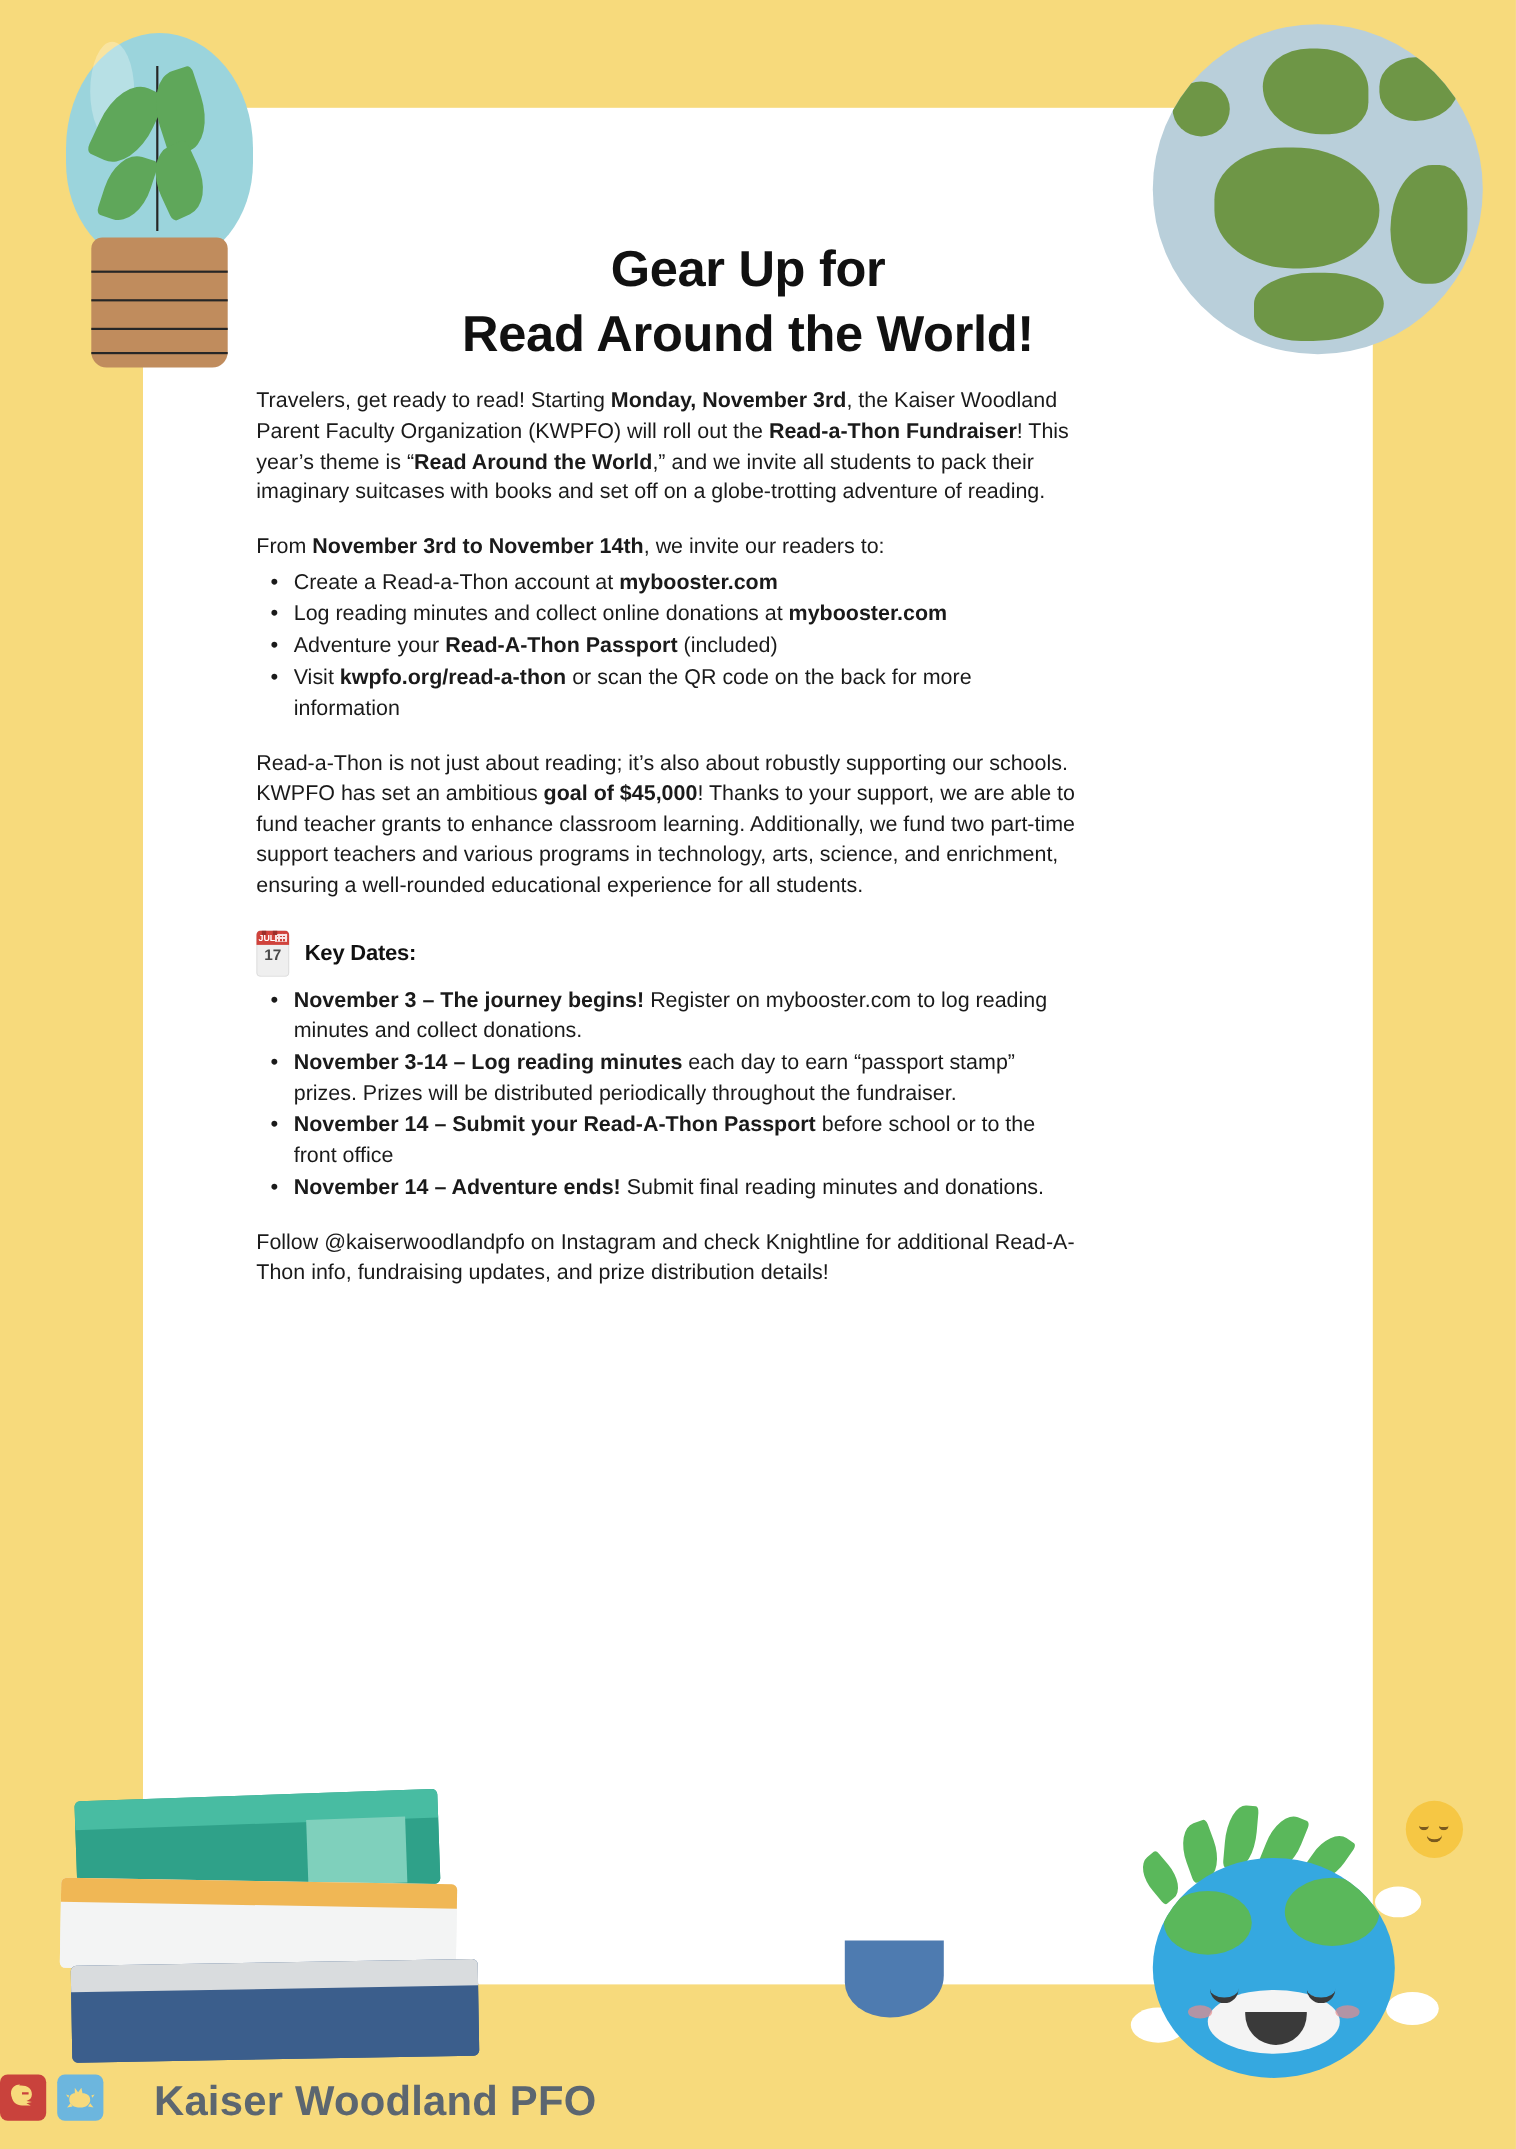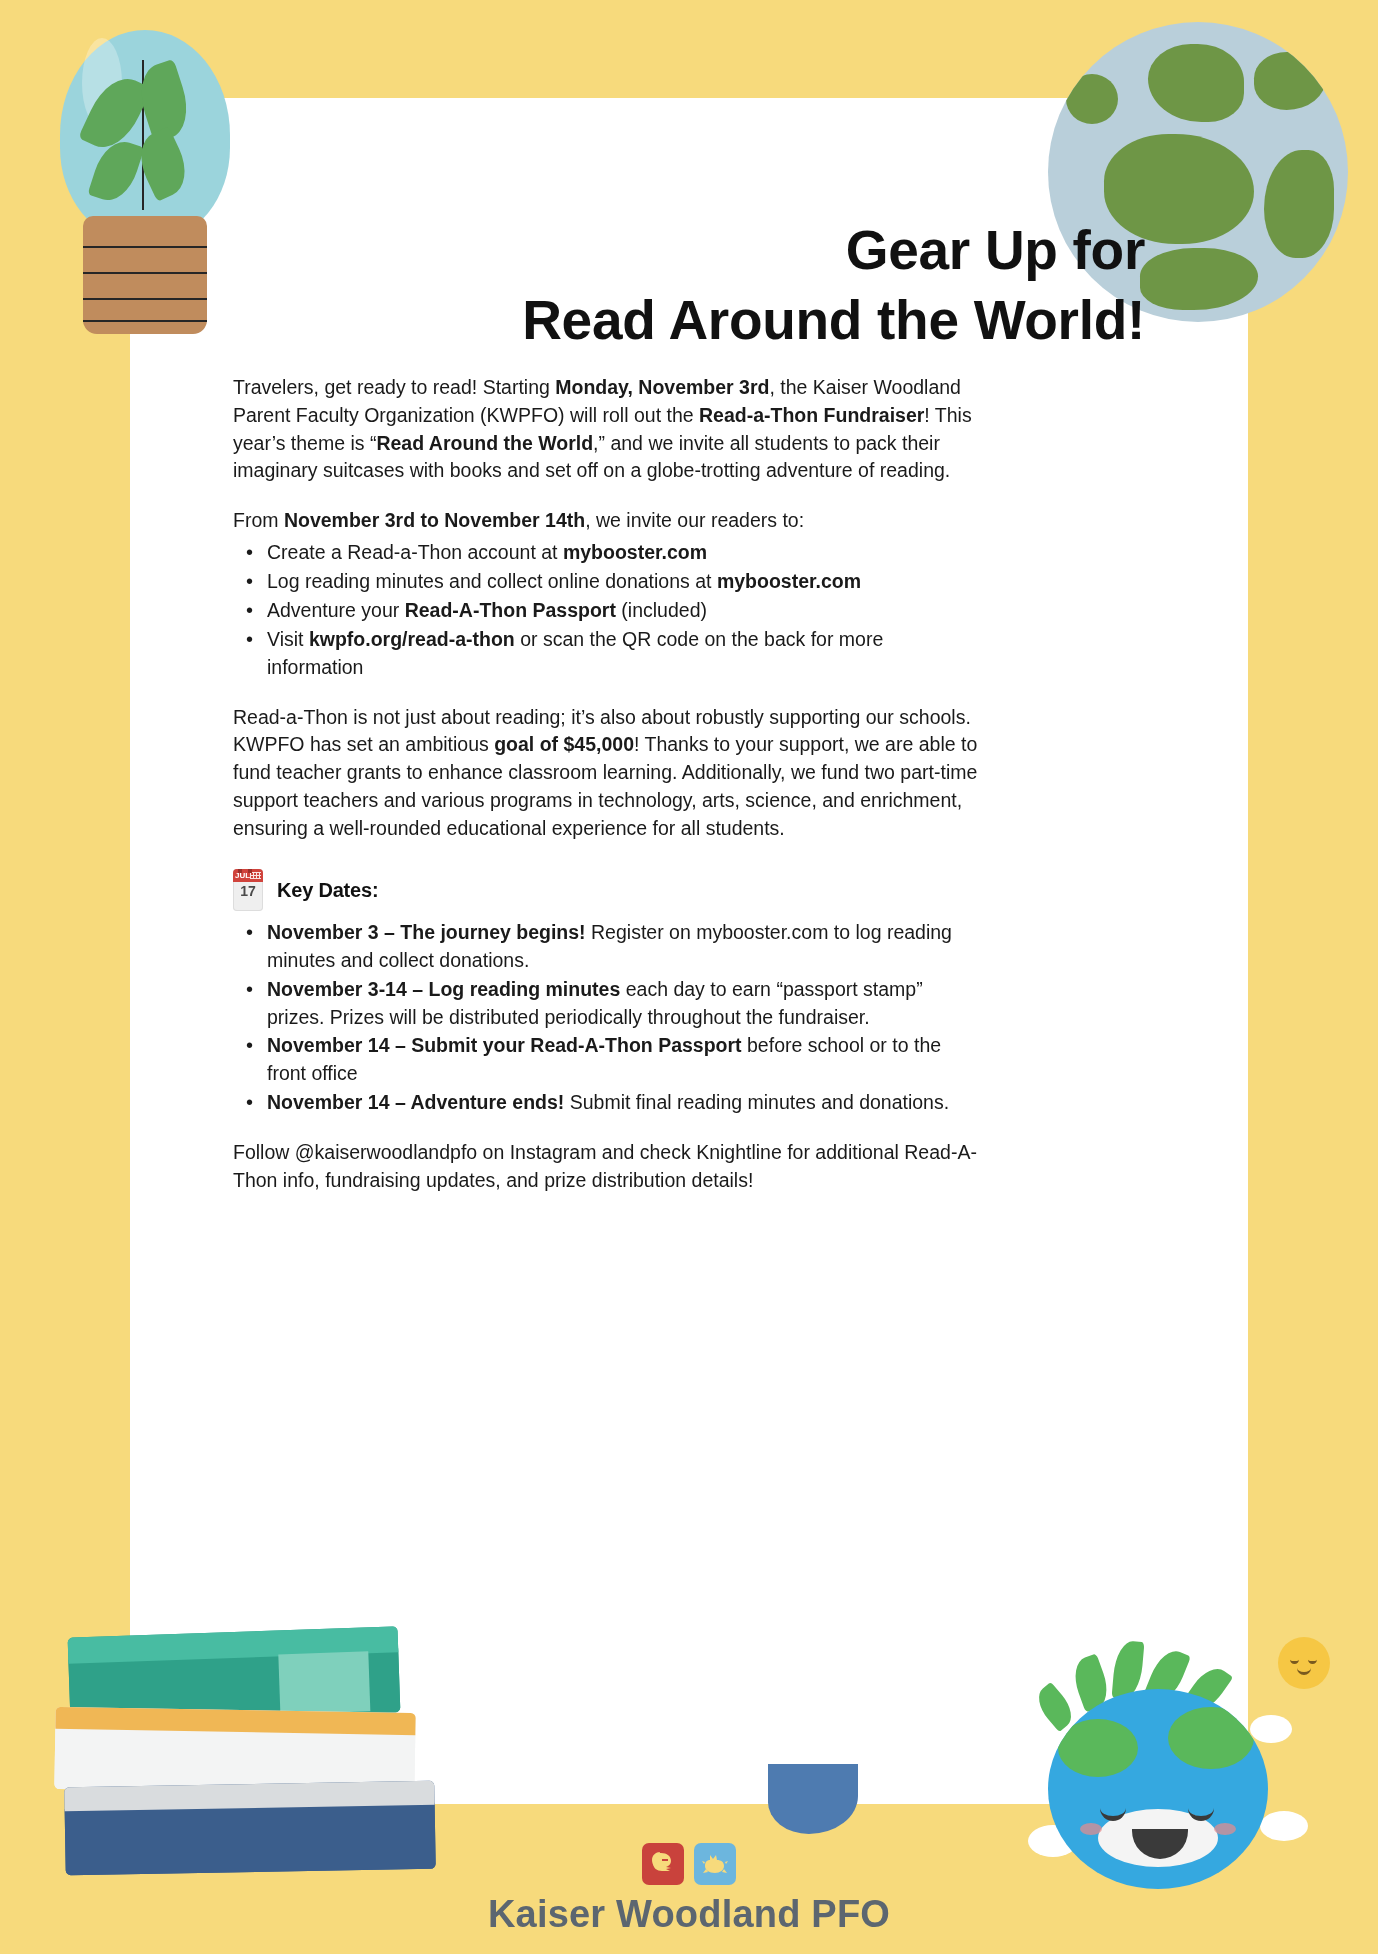--- a/index.html
+++ b/index.html
@@ -126,22 +126,22 @@
 
   
   .content {
     position: absolute;
     left: 215px;
     top: 215px;
     width: 930px;
     z-index: 10;
   }
   .title {
-    text-align: right;
-    font-size: 55px;
+    text-align: center;
+    font-size: 46px;
     font-weight: 700;
     line-height: 1.28;
     letter-spacing: -0.3px;
     color: #111111;
     margin-bottom: 18px;
   }
   .body-col {
     width: 745px;
     margin-left: 18px;
     font-size: 19.5px;
@@ -216,21 +216,21 @@
   }
 
   
   .footer {
     position: absolute;
     left: 0; bottom: 0; width: 1378px; height: 150px;
     z-index: 8;
   }
   .footer-inner {
     position: absolute; left: 0; right: 0; bottom: 18px;
-    display: flex; flex-direction: column; align-items: center;
+    display: flex; flex-direction: row; align-items: center; gap: 46px;
   }
   .crest-row { display: flex; gap: 10px; margin-bottom: 8px; }
   .crest {
     width: 42px; height: 42px; border-radius: 7px;
     display: flex; align-items: center; justify-content: center;
     font-size: 26px; line-height: 1;
   }
   .crest.red  { background: #C9423C; }
   .crest.blue { background: #6CB6DE; }
   .crest svg { display: block; }

